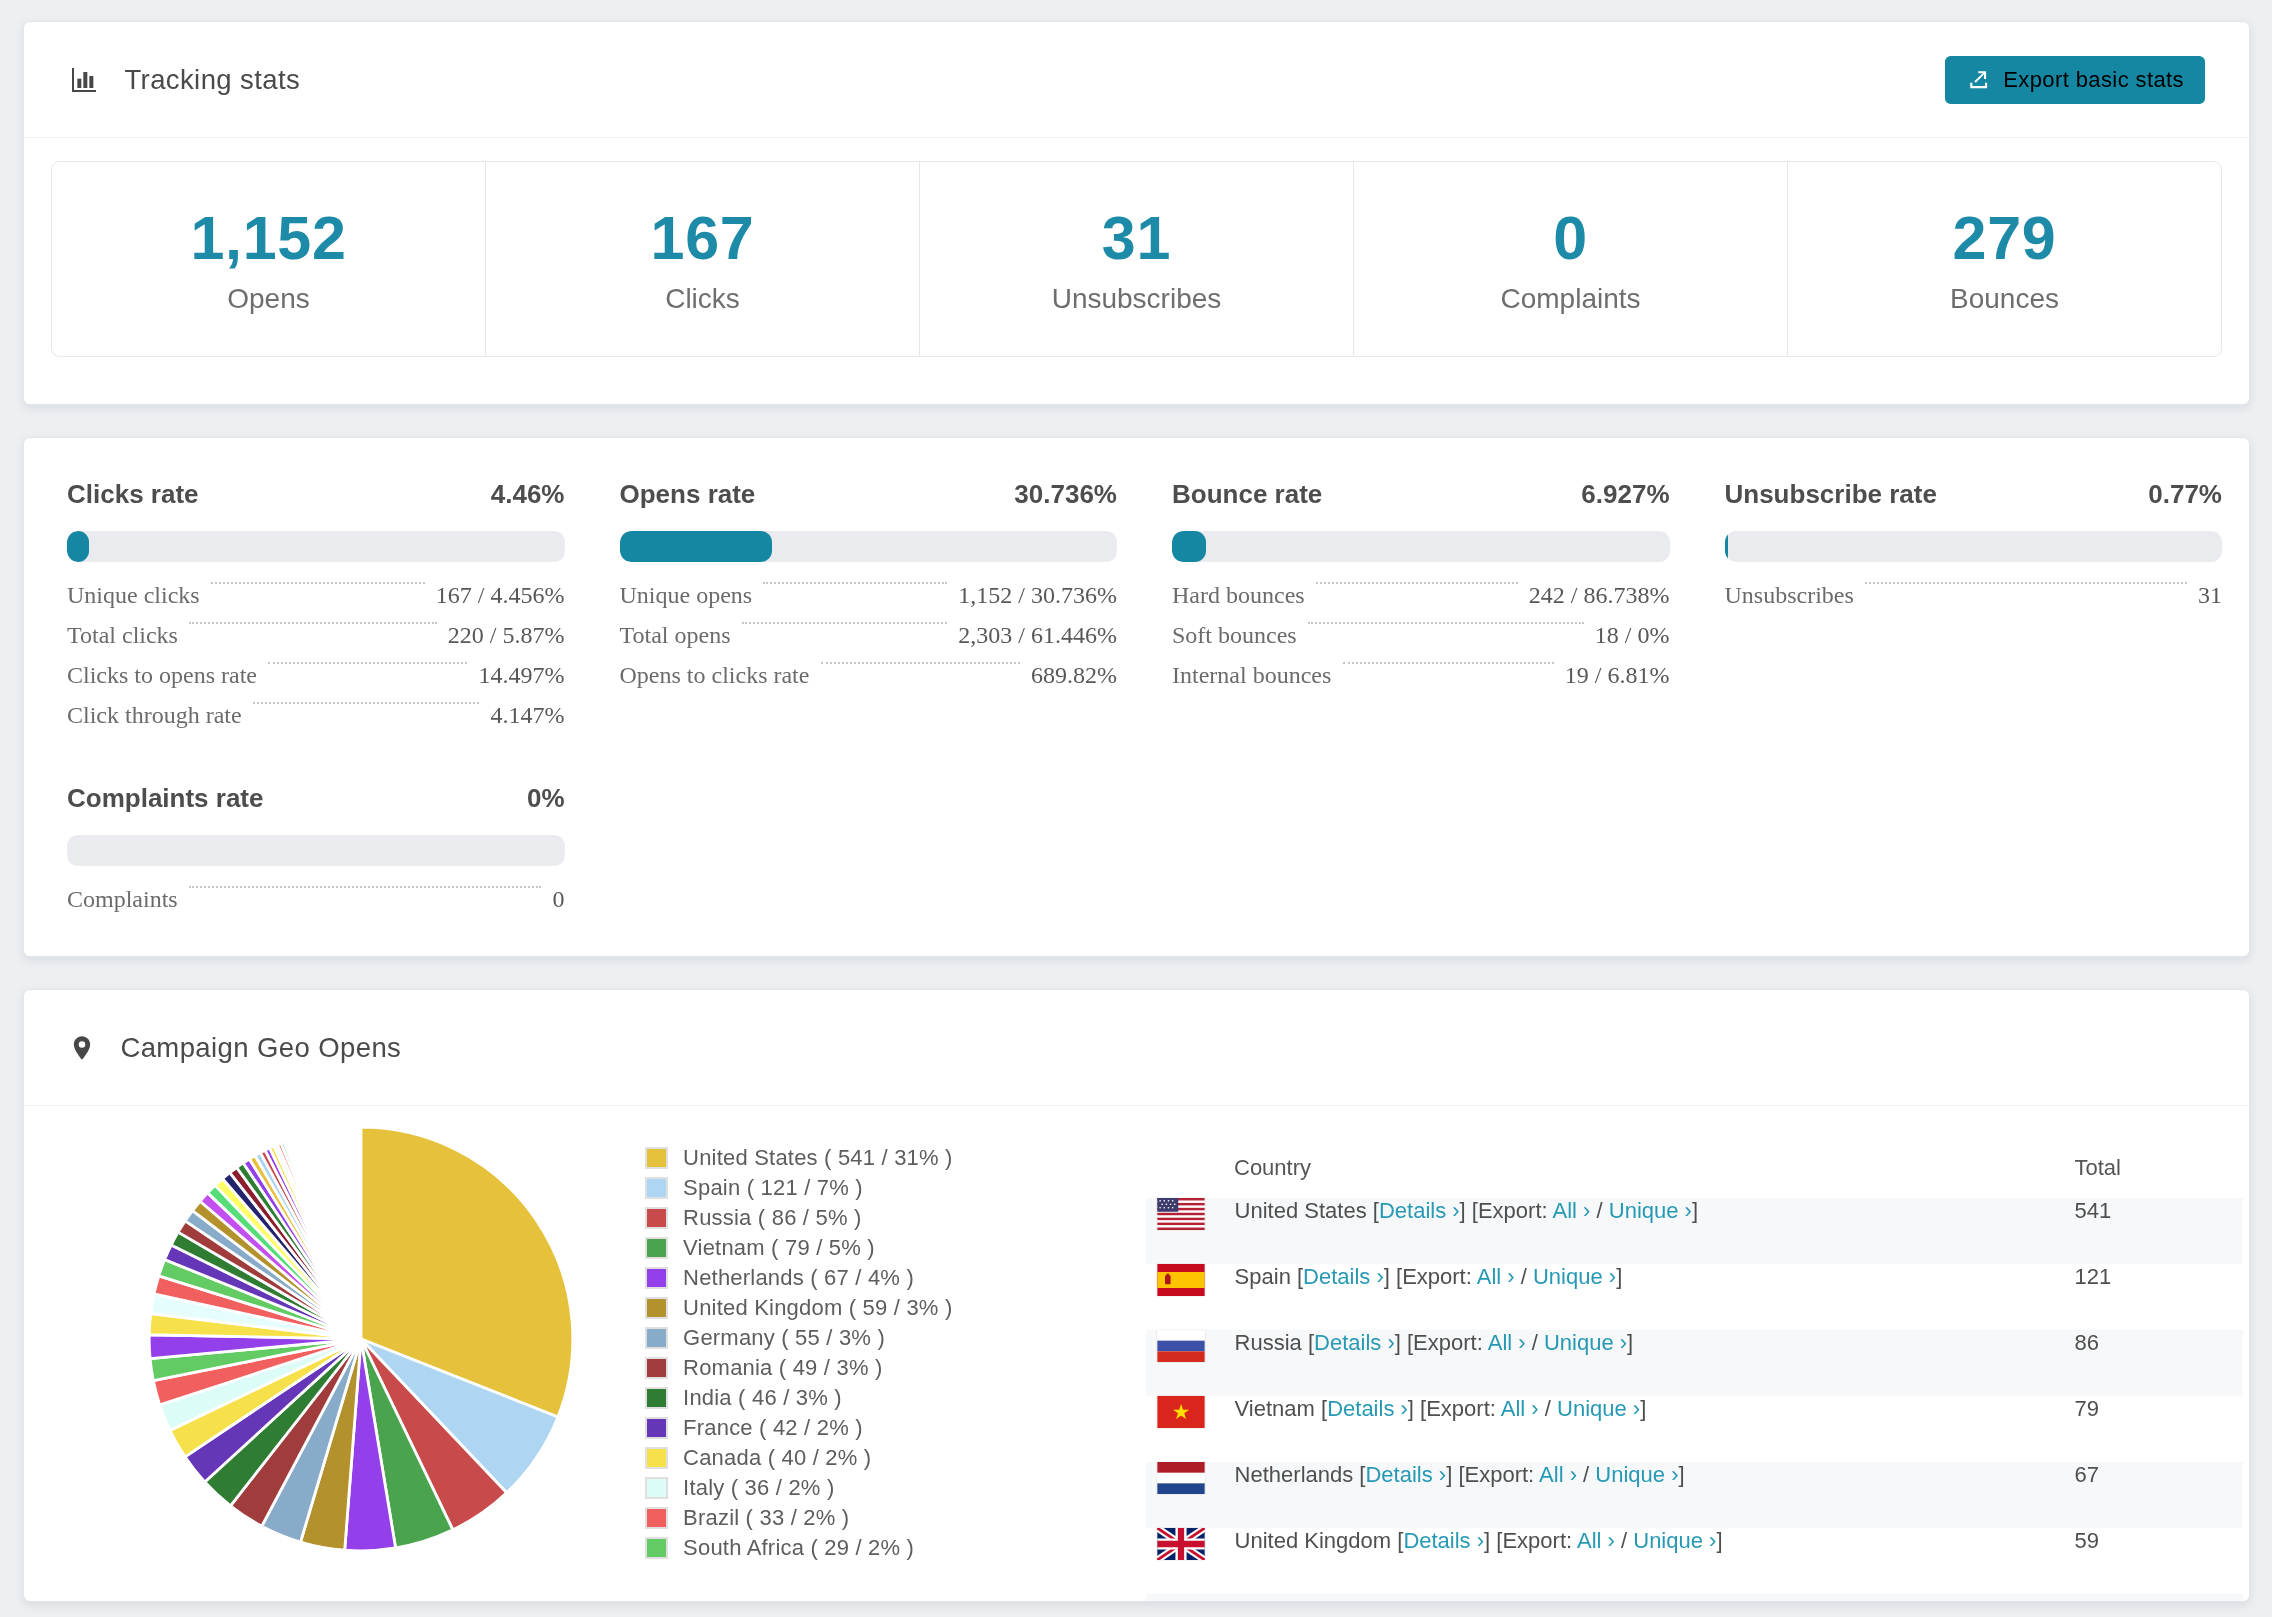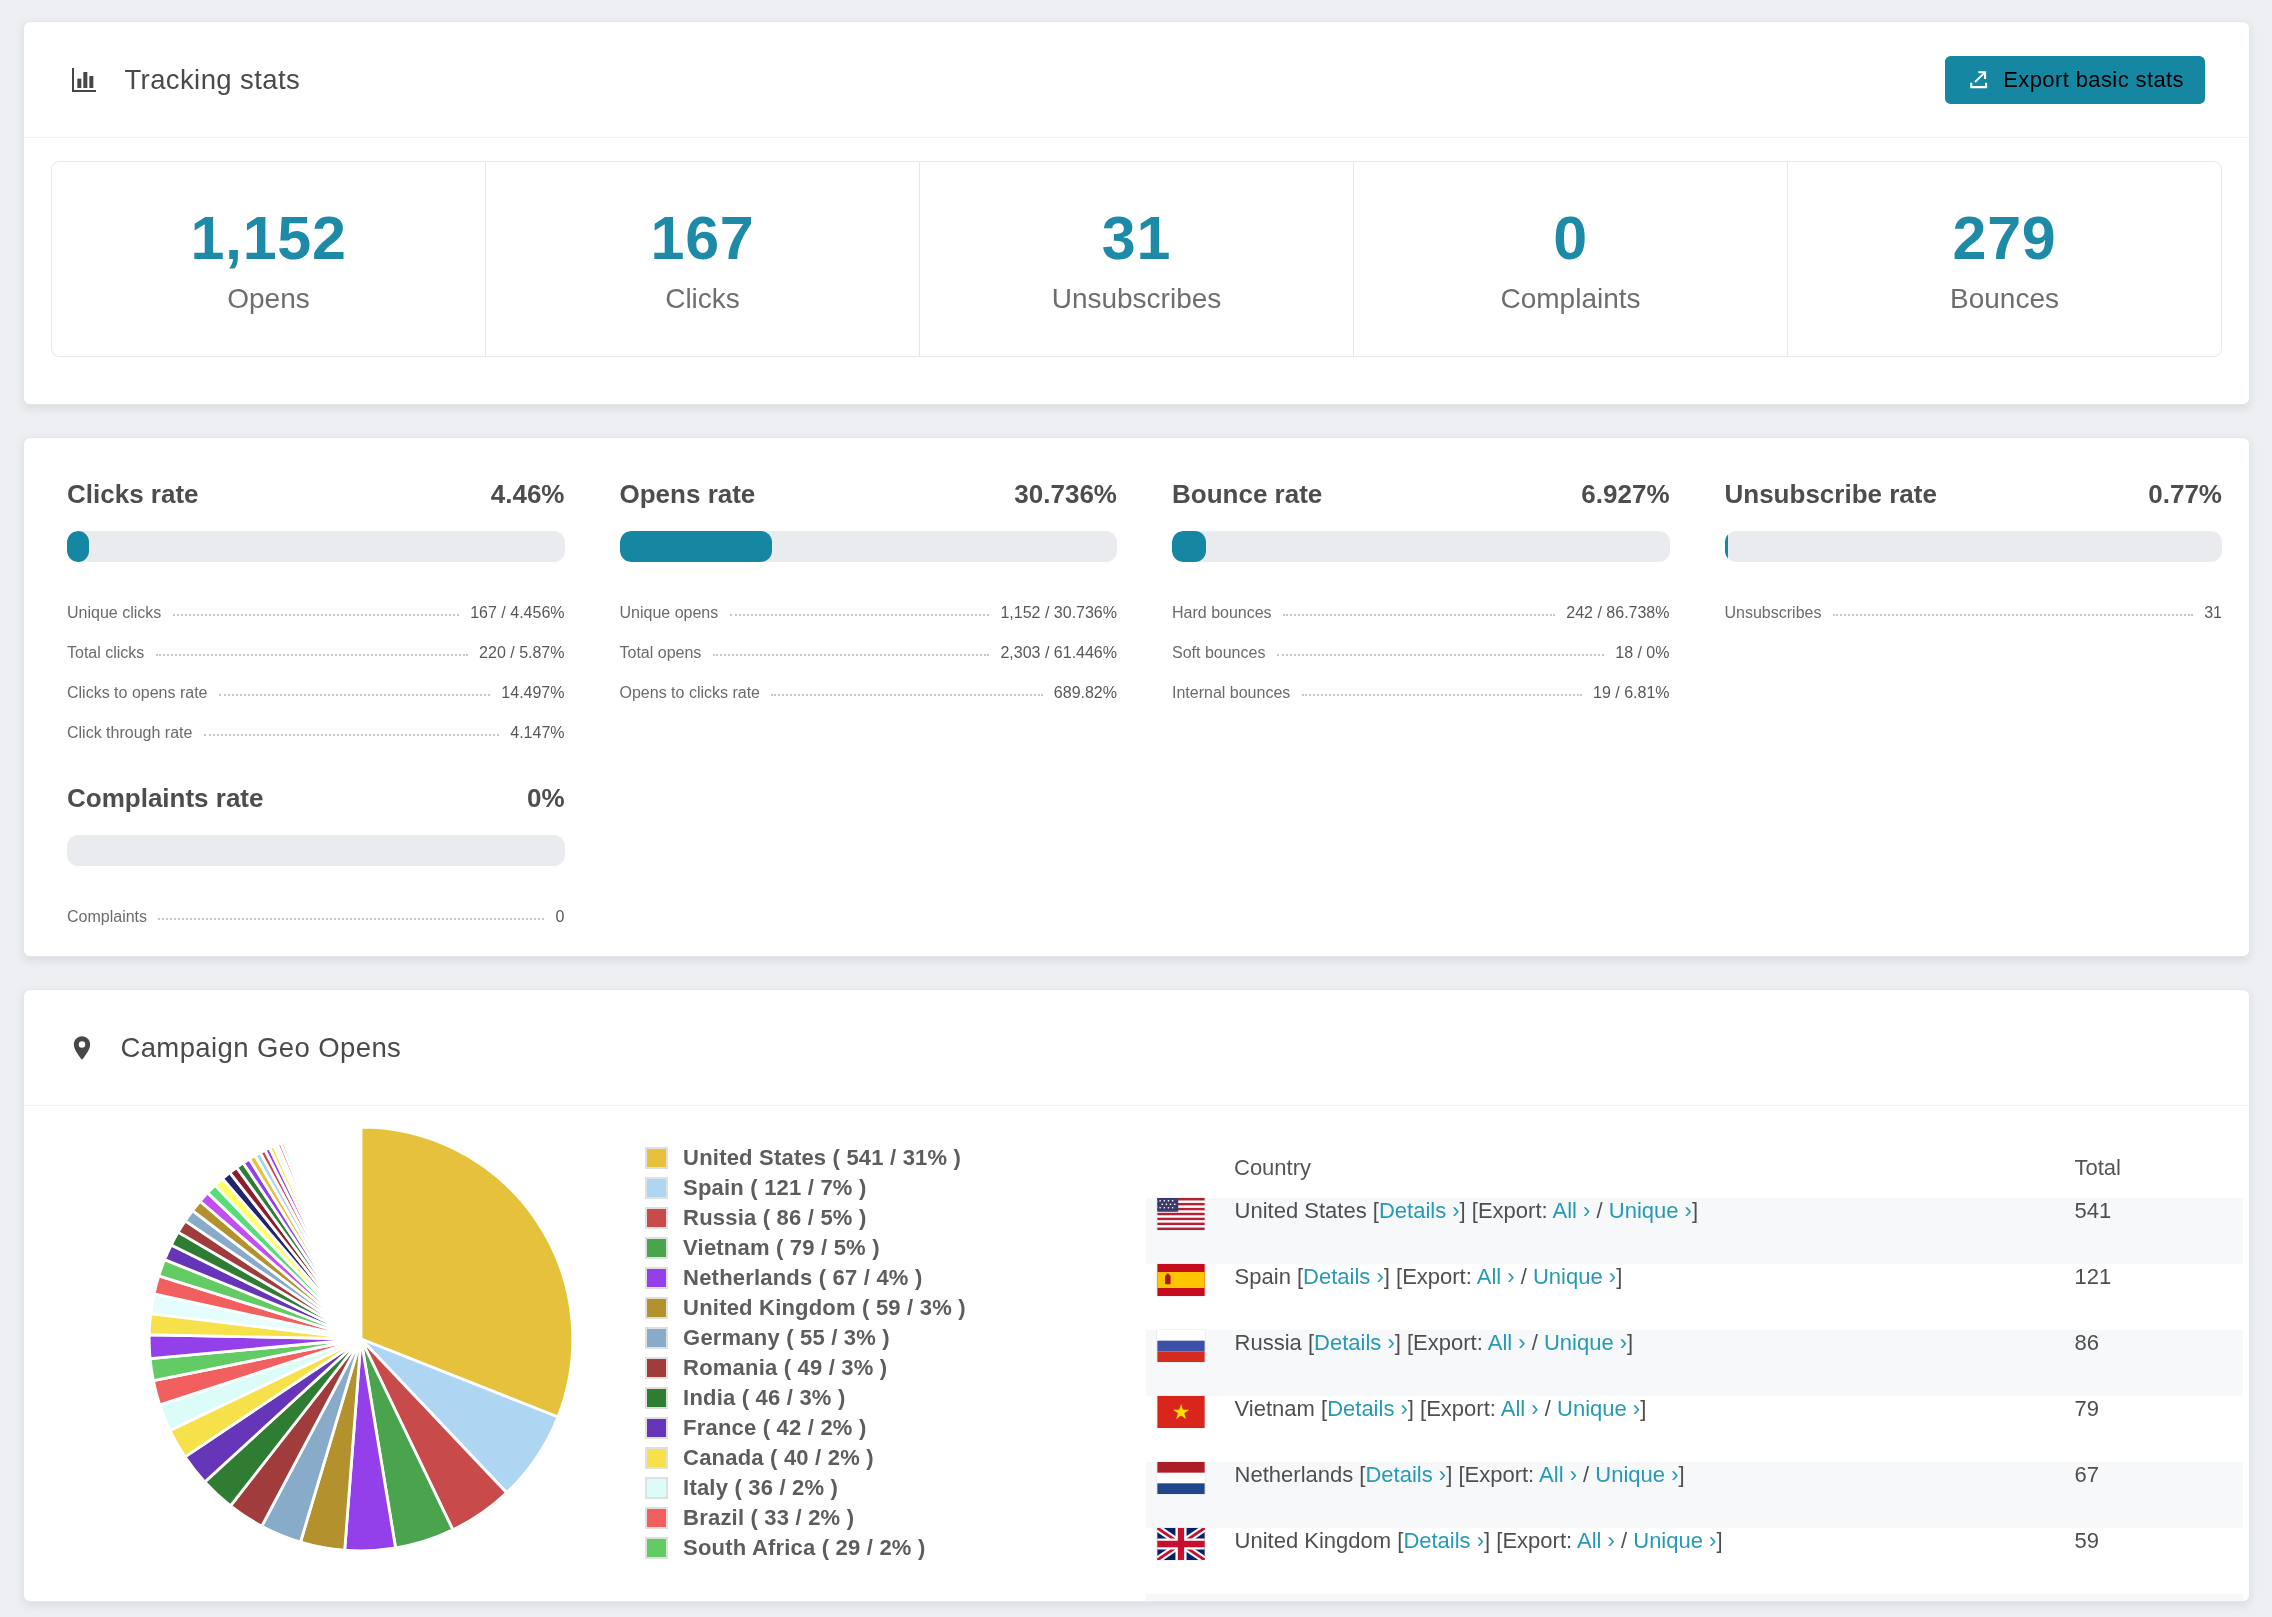--- a/index.html
+++ b/index.html
@@ -32,31 +32,31 @@
   .stat-value{font-size:61px;font-weight:700;color:var(--stat);letter-spacing:0.7px;}
   .stat-label{font-size:28px;color:#6e6e6e;margin-top:10px;}
   
   #card-rates{margin-top:32px;padding:0 27px 30px;}
   .rates-grid{display:grid;grid-template-columns:repeat(4,1fr);column-gap:55px;margin-left:16px;}
   .rate-head{display:flex;justify-content:space-between;align-items:baseline;padding:41px 0 21px;}
   .rate-title,.rate-value{font-size:26px;font-weight:700;color:#4d4d4d;}
   .bar{height:31px;background:var(--bar-bg);border-radius:11.3px;overflow:hidden;}
   .fill{height:100%;background:var(--accent);border-radius:11.3px;}
   .drows{margin-top:20px;}
-  .drow{display:flex;align-items:flex-end;height:40px;font-size:16px;}
+  .drow{display:flex;align-items:flex-start;height:40px;font-size:24px;font-family:Liberation Serif, serif;}
   .dlabel{color:var(--text-mid);white-space:nowrap;}
   .leader{flex:1;border-bottom:2.1px dotted #c6c6c6;margin:0 11.3px 6.4px;}
   .dvalue{color:#585858;white-space:nowrap;}
   
   #card-geo{margin-top:32px;height:613px;overflow:hidden;}
   .geo-body{display:flex;position:relative;padding-right:5.6px;}
   .pie-wrap{width:621px;height:494px;position:relative;flex-shrink:0;}
   #pie{position:absolute;left:104px;top:0;width:466px;height:466px;}
   .legend{width:501px;flex-shrink:0;list-style:none;margin:37px 0 0;padding:0;}
-  .legend li{display:flex;align-items:center;height:30px;font-weight:bold;}
+  .legend li{display:flex;align-items:center;height:30px;}
   .swatch{width:22.6px;height:22.6px;border:2.1px solid #e0e0e0;flex-shrink:0;}
   .legend-label{margin-left:15.5px;font-size:22px;color:#5d5d5d;letter-spacing:0.2px;}
   .geo-table{flex:1;margin-top:32px;height:483px;overflow:hidden;font-size:22px;}
   .t-head{display:flex;align-items:center;height:60px;color:#555;padding-left:88px;}
   .t-rows .t-row:nth-child(odd){background:#f7f8f9;}
   .t-row{display:flex;height:66px;padding-left:10.6px;color:#4f4f4f;}
   .flag{width:48px;height:32px;margin-right:30px;flex-shrink:0;box-shadow:0 0 1.4px rgba(0,0,0,.18);}
   .flag svg{display:block;width:100%;height:100%;}
   .col-total{margin-left:auto;width:169px;flex-shrink:0;}
   .country-cell a{color:var(--link);text-decoration:none;cursor:pointer;}

